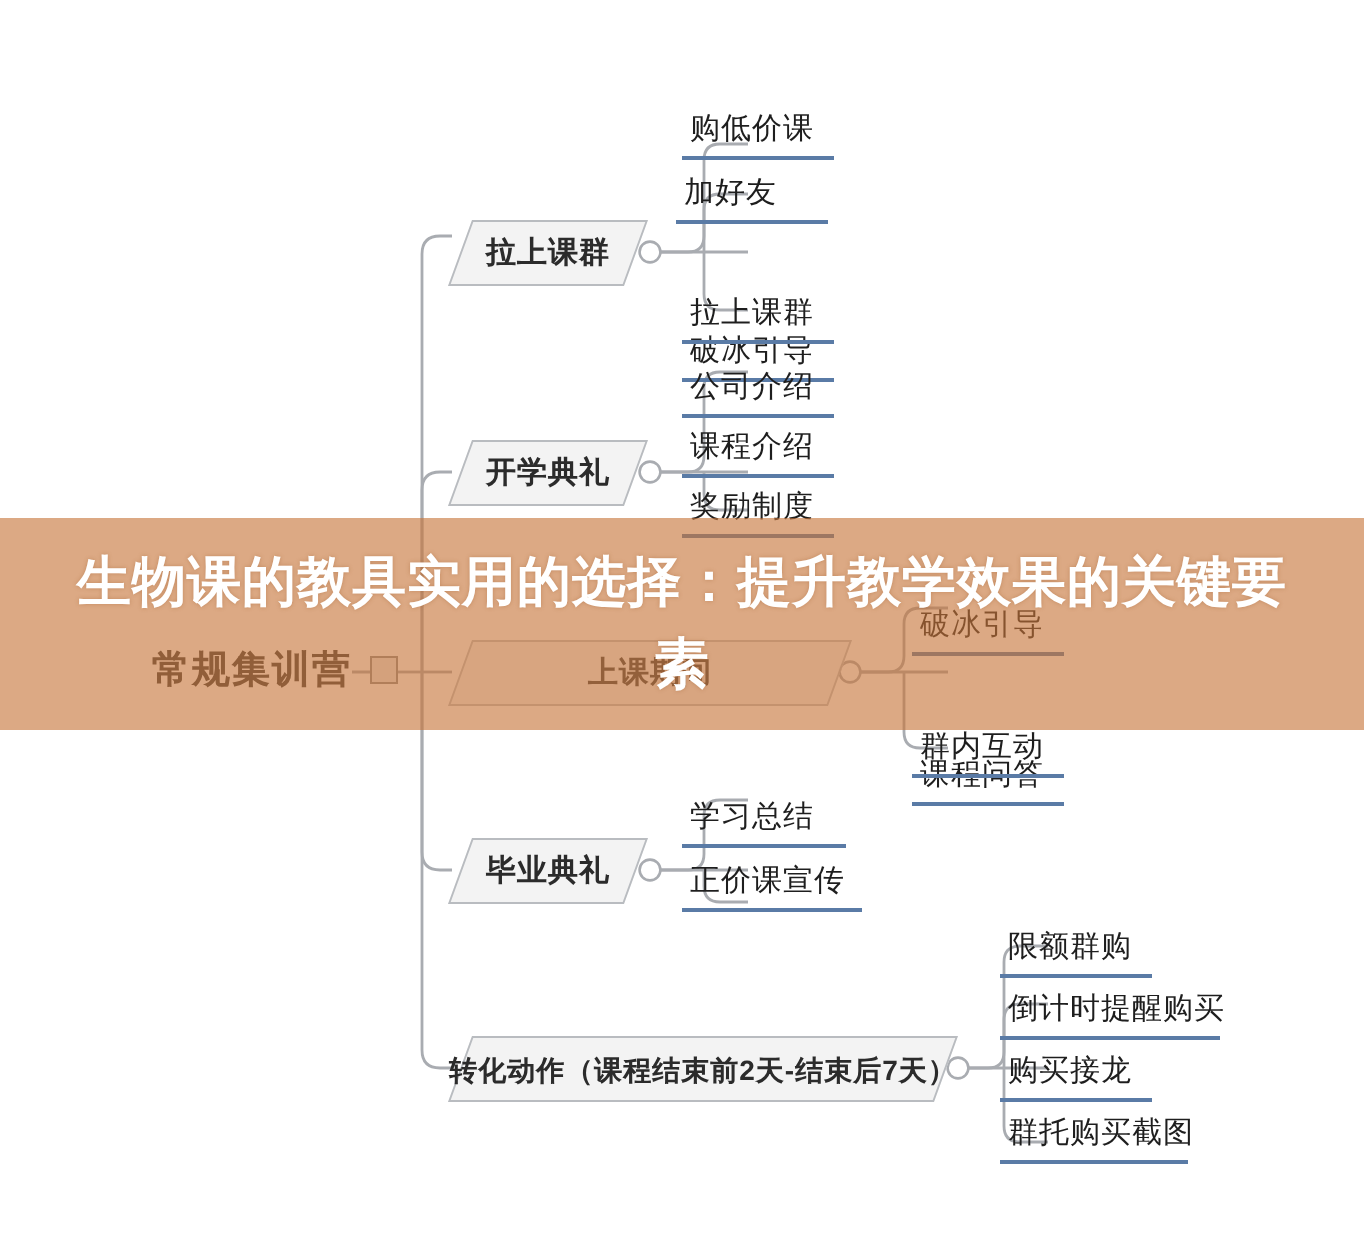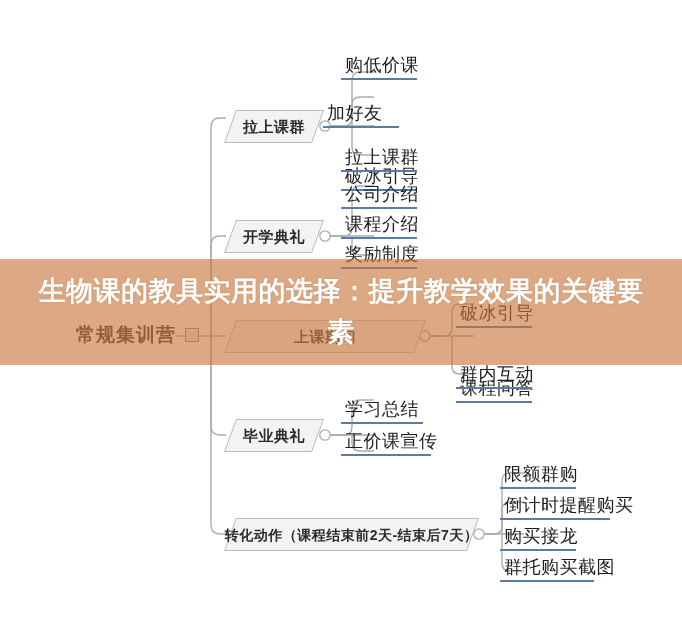--- a/index.html
+++ b/index.html
@@ -34,21 +34,21 @@
     white-space:nowrap;
     letter-spacing:.5px;
   }
 
   
   .leaf{
     position:absolute;
     box-sizing:border-box;
     border-bottom:2px solid #5a7ba6;
     color:#1e1e1e;
-    font-size:18px;
+    font-size:15px;
     line-height:22px;
     white-space:nowrap;
     padding:0 3px 2px 4px;
     letter-spacing:.5px;
   }
 
   
   #root-node{
     position:absolute;
     left:76px;top:322px;
@@ -148,21 +148,21 @@
 
   <div class="pnode" style="left:230px;top:419px;width:88px;height:33px;font-size:15px;">
     <span class="ptxt">毕业典礼</span>
   </div>
 
   <div class="pnode" style="left:230px;top:518px;width:243px;height:33px;font-size:14px;">
     <span class="ptxt">转化动作（课程结束前2天-结束后7天）</span>
   </div>
 
   <div class="leaf" style="left:341px;top:54px;width:76px;">购低价课</div>
-  <div class="leaf" style="left:323px;top:86px;width:76px;margin-top:16px;">加好友</div>
+  <div class="leaf" style="left:338px;top:86px;width:76px;">加好友</div>
   <div class="leaf" style="left:341px;top:117px;width:76px;margin-top:48px;">破冰引导</div>
   <div class="leaf" style="left:341px;top:146px;width:76px;">拉上课群</div>
 
   <div class="leaf" style="left:341px;top:183px;width:76px;">公司介绍</div>
   <div class="leaf" style="left:341px;top:213px;width:76px;">课程介绍</div>
   <div class="leaf" style="left:341px;top:243px;width:76px;">奖励制度</div>
 
   <div class="leaf" style="left:456px;top:302px;width:76px;">破冰引导</div>
   <div class="leaf" style="left:456px;top:332px;width:76px;margin-top:45px;">课程问答</div>
   <div class="leaf" style="left:456px;top:363px;width:76px;">群内互动</div>

